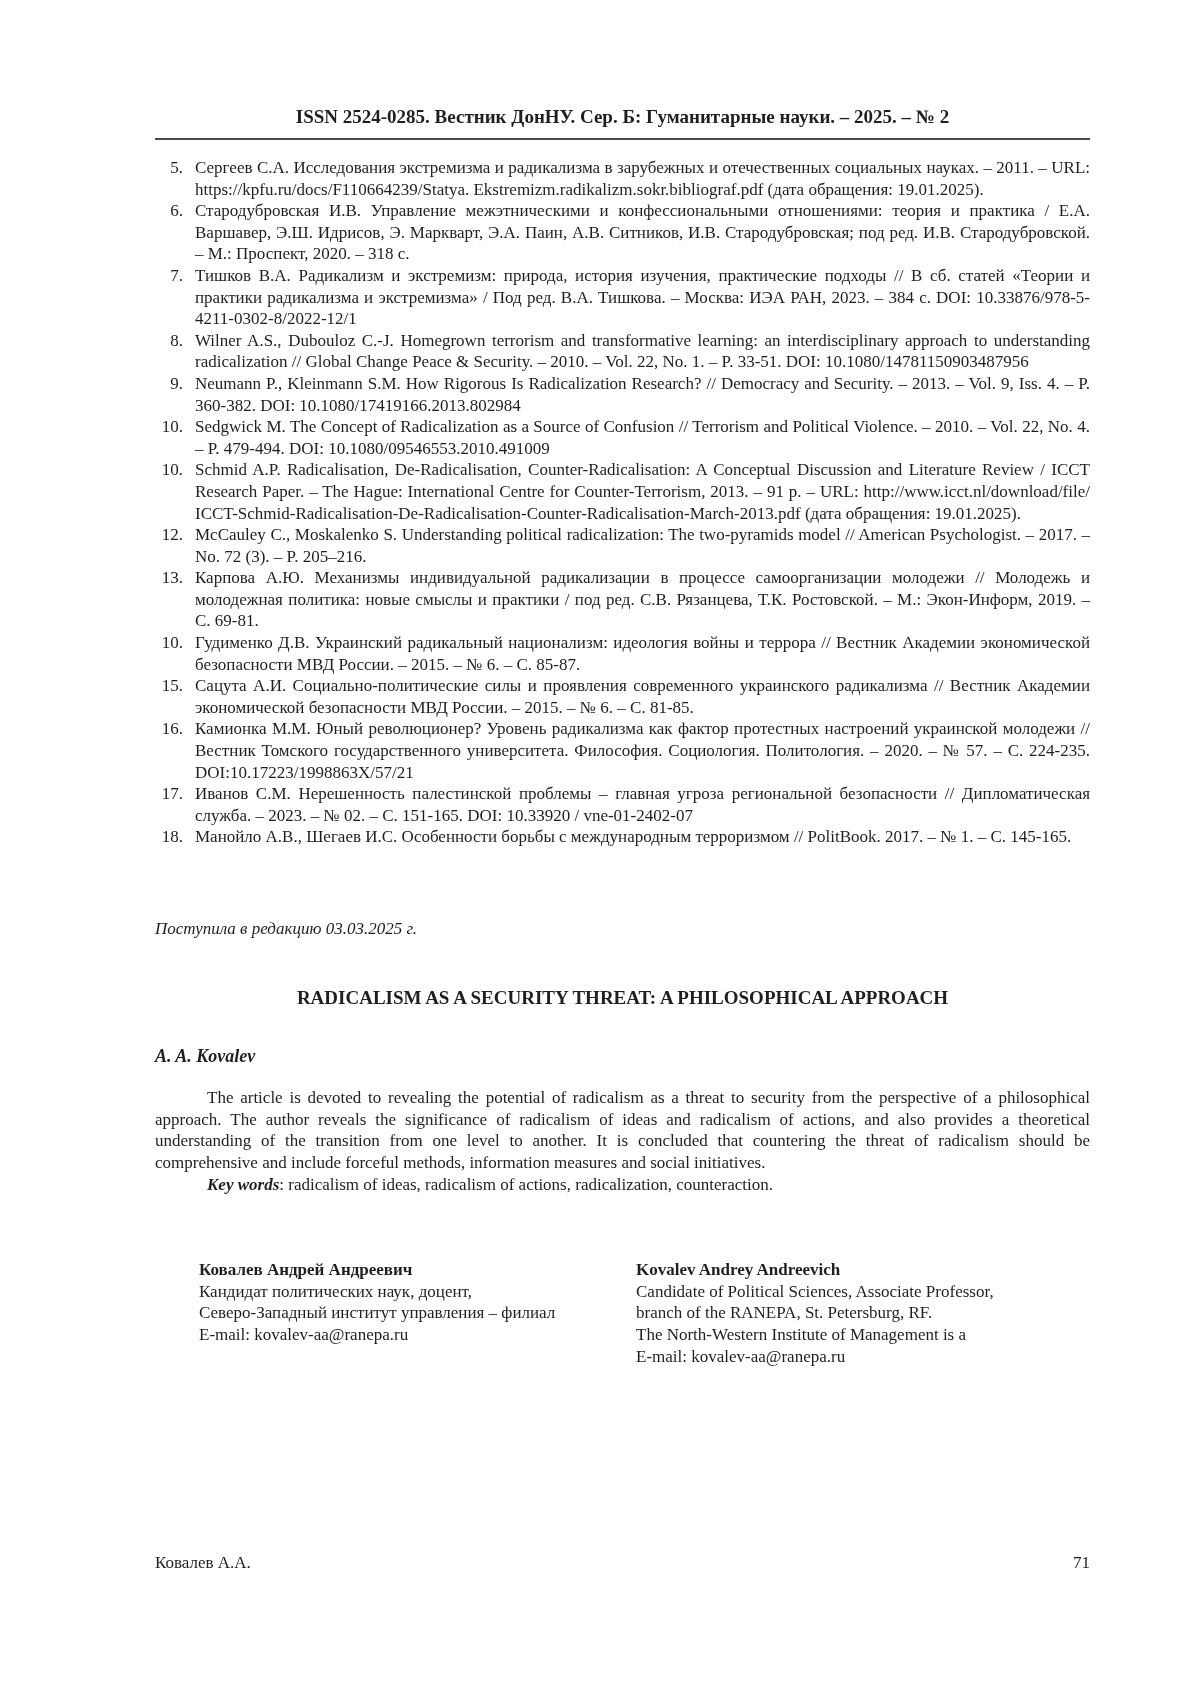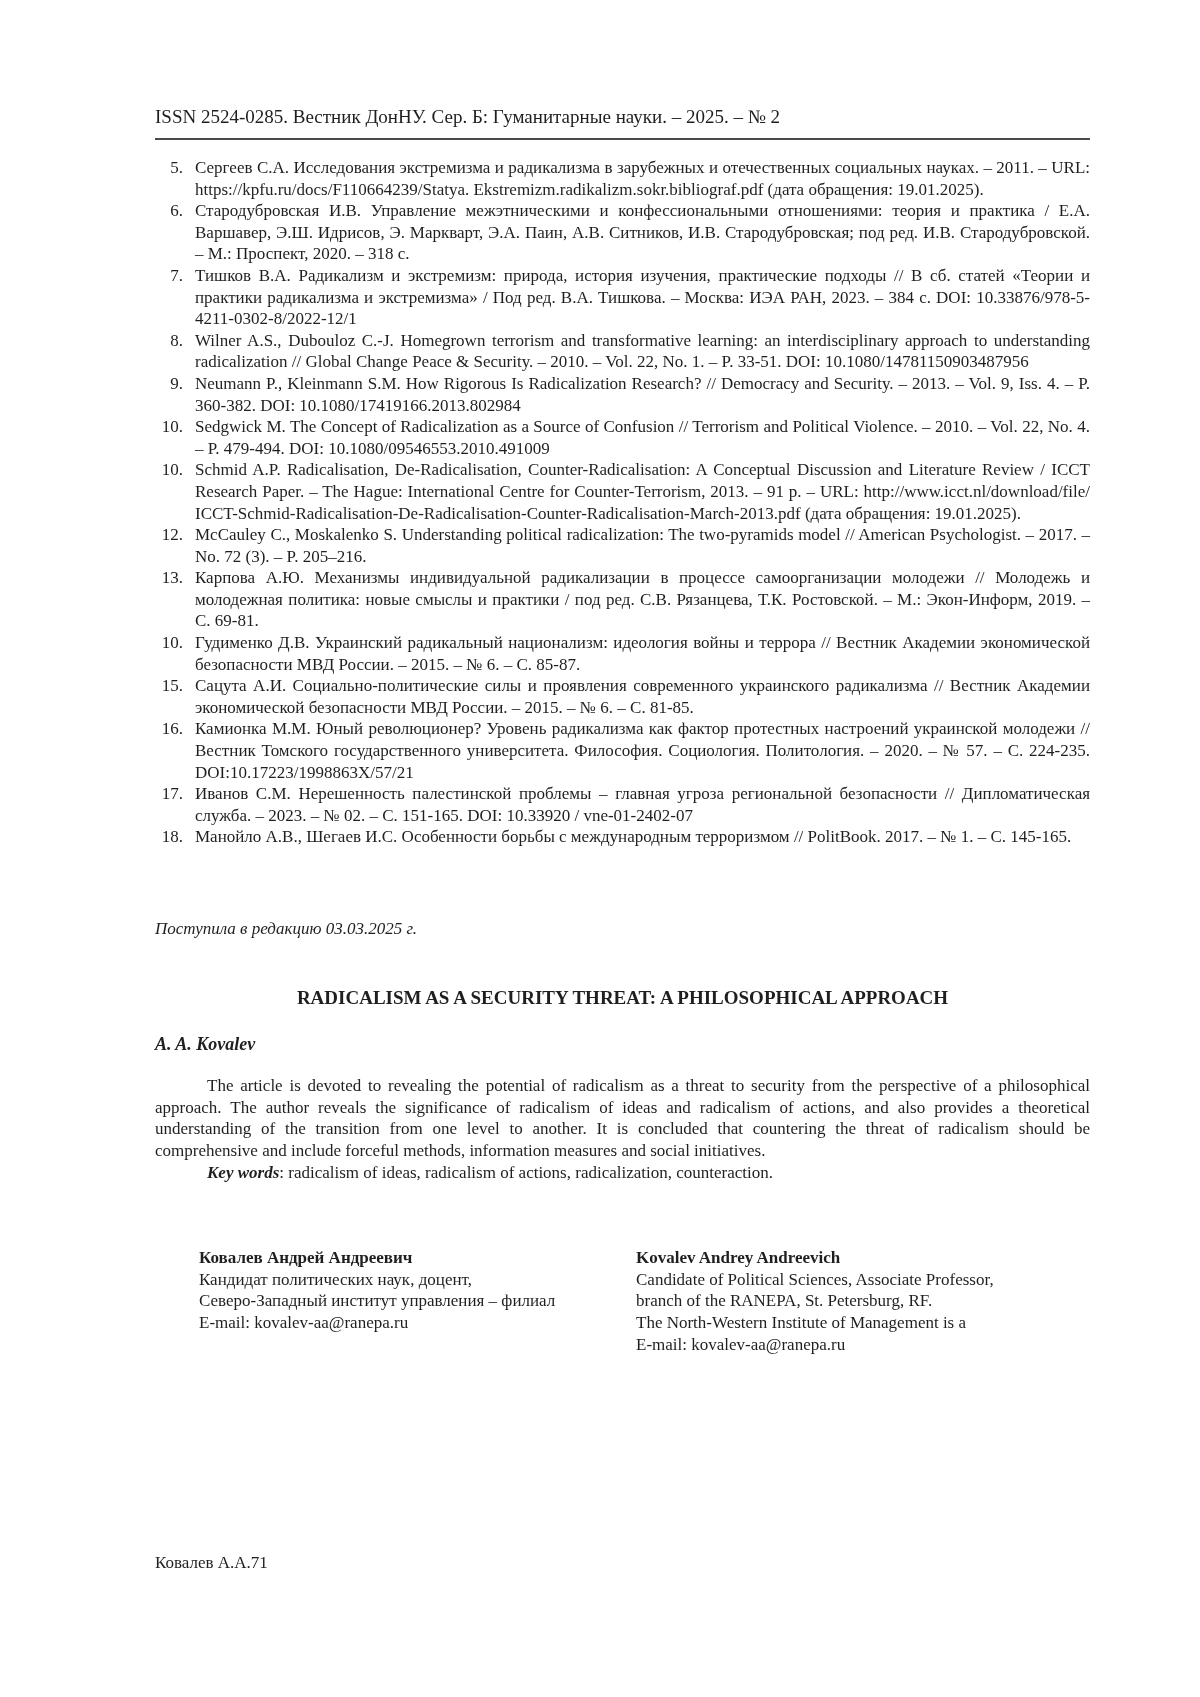--- a/index.html
+++ b/index.html
@@ -16,22 +16,22 @@
     font-family: "Liberation Serif", "DejaVu Serif", serif;
     font-size: 17px;
     line-height: 21.6px;
     box-sizing: border-box;
     padding: 105px 110px 0 155px;
   }
   .content { width: 935px; }
 
   
   .running-header {
-    text-align: left;
-    font-weight: normal;
+    text-align: center;
+    font-weight: bold;
     font-size: 19px;
     line-height: 24px;
     padding-bottom: 9px;
     border-bottom: 2.5px solid #4a4a4a;
   }
 
   
   .references { margin-top: 17px; }
   .ref-item { display: flex; }
   .ref-num {
@@ -54,21 +54,21 @@
 
   .article-title {
     margin: 46px 0 0 0;
     text-align: center;
     font-weight: bold;
     font-size: 19px;
     line-height: 24px;
   }
 
   .author-line {
-    margin-top: 24px;
+    margin-top: 36px;
     font-weight: bold;
     font-style: italic;
     font-size: 18px;
   }
 
   .abstract {
     margin-top: 20px;
     text-align: justify;
     text-indent: 52px;
   }
@@ -86,21 +86,21 @@
   .author-block { flex: 0 0 437px; }
   .author-block.en { flex: 1; }
   .author-name { font-weight: bold; }
 
   .page-footer {
     position: absolute;
     left: 155px;
     top: 1552px;
     width: 935px;
     display: flex;
-    justify-content: flex-start;
+    justify-content: space-between;
   }
 </style>
 </head>
 <body>
 
 <div class="page">
   <div class="content">
 
     <div class="running-header">ISSN 2524-0285.  Вестник ДонНУ. Сер. Б: Гуманитарные науки. – 2025. – № 2</div>
 

